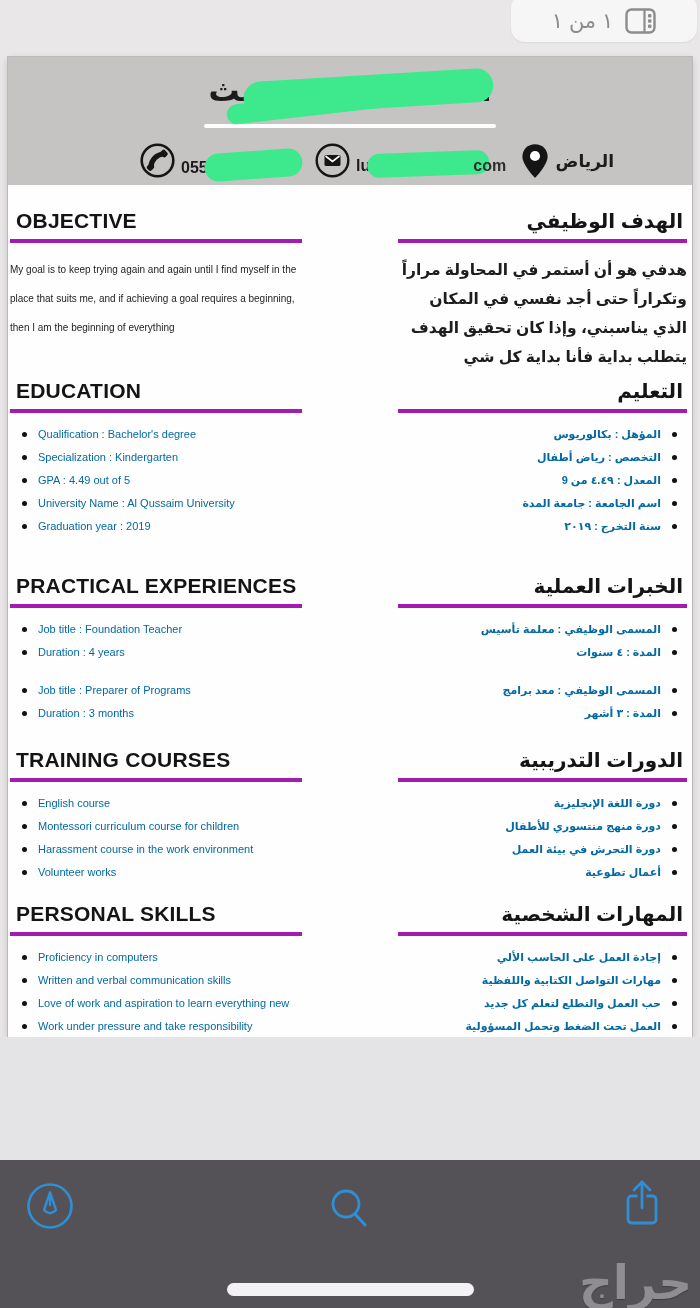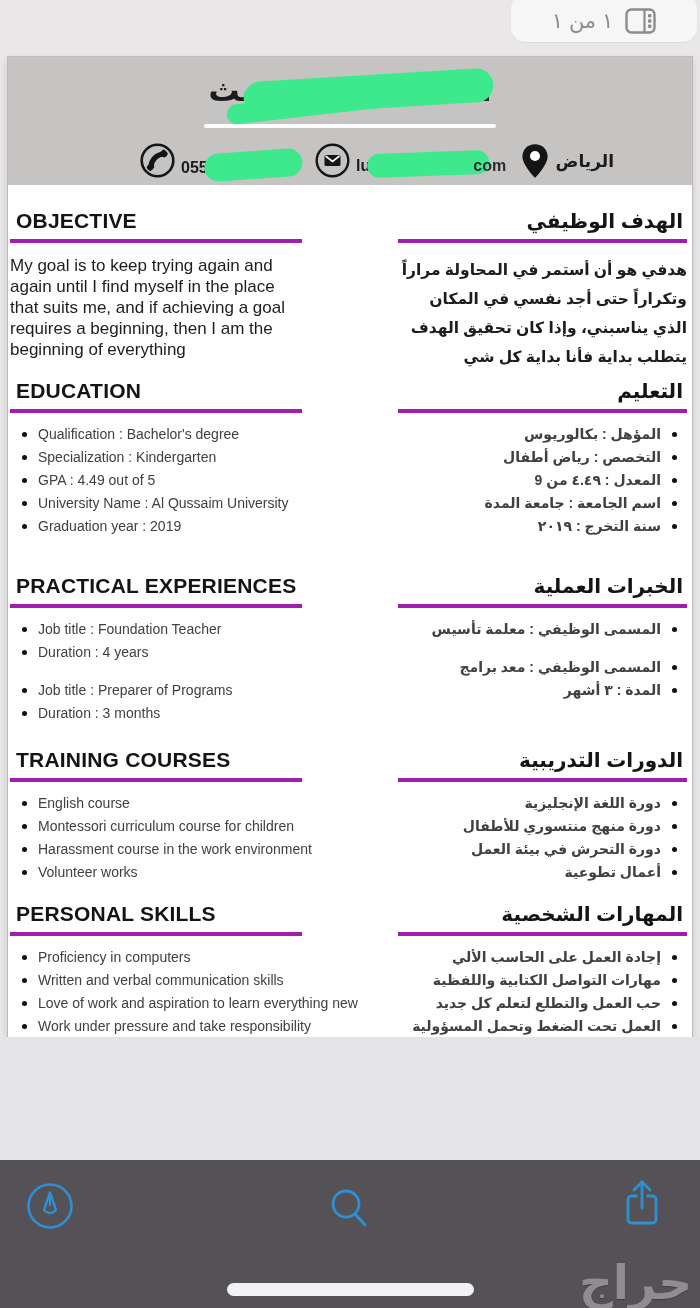--- a/index.html
+++ b/index.html
@@ -35,24 +35,24 @@
   .ar-text { font-size:17px; }
 
   
   .doc-body { padding:0 5px 0 2px; }
   .sec-row { display:flex; justify-content:space-between; }
   .col-en { width:292px; direction:ltr; }
   .col-ar { width:289px; direction:rtl; }
   .sec-title { font-weight:bold; color:#141414; border-bottom:4px solid #a21caf; padding-bottom:6px; margin-bottom:12px; }
   .col-en .sec-title { font-size:21px; letter-spacing:.2px; padding-left:6px; }
   .col-ar .sec-title { font-size:20px; padding-right:4px; }
-  .para { font-size:17px; color:#1d1d1d; line-height:21px; }
+  .para { font-size:10px; color:#1d1d1d; line-height:29px; }
   .col-ar .para { font-weight:bold; line-height:29px; font-size:15.5px; }
   ul.bullets { list-style:none; }
-  ul.bullets li { position:relative; font-size:14px; line-height:19px; margin-bottom:4px; color:#404040; white-space:nowrap; }
+  ul.bullets li { position:relative; font-size:11px; line-height:19px; margin-bottom:4px; color:#0369a1; white-space:nowrap; }
   .col-en ul.bullets li { padding-left:28px; }
   .col-en ul.bullets li::before { content:""; position:absolute; left:12px; top:7px; width:5px; height:5px; border-radius:50%; background:#111; }
   .col-ar ul.bullets li { padding-right:26px; font-weight:bold; }
   .col-ar ul.bullets li::before { content:""; position:absolute; right:10px; top:7px; width:5px; height:5px; border-radius:50%; background:#111; }
   .group-gap { height:15px; }
 
   .m-obj { margin-top:24px; }
   .m-edu { margin-top:8px; }
   .m-prac { margin-top:34px; }
   .m-train { margin-top:21px; }
@@ -173,20 +173,21 @@
           <div class="group-gap"></div>
           <ul class="bullets">
             <li>Job title : Preparer of Programs</li>
             <li>Duration : 3 months</li>
           </ul>
         </div>
         <div class="col-ar" lang="ar">
           <div class="sec-title">الخبرات العملية</div>
           <ul class="bullets">
             <li>المسمى الوظيفي : معلمة تأسيس</li>
+            <li>المدة : ٤ سنوات</li>
           </ul>
           <div class="group-gap"></div>
           <ul class="bullets">
             <li>المسمى الوظيفي : معد برامج</li>
             <li>المدة : ٣ أشهر</li>
           </ul>
         </div>
       </div>
 
       <div class="sec-row m-train">

